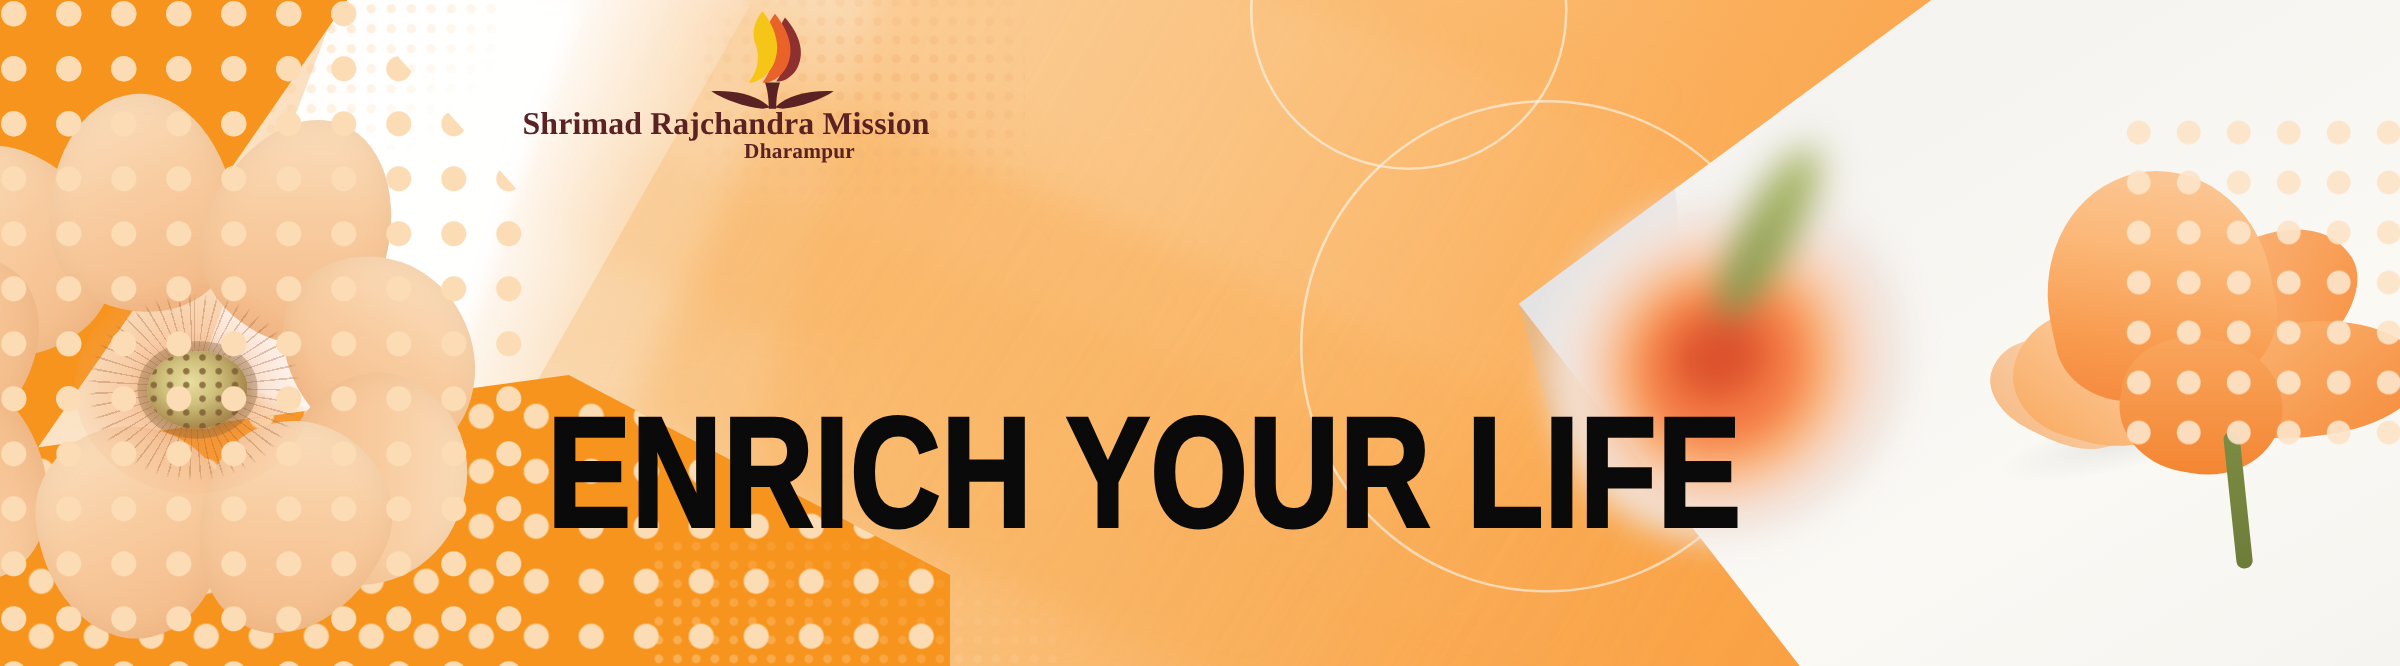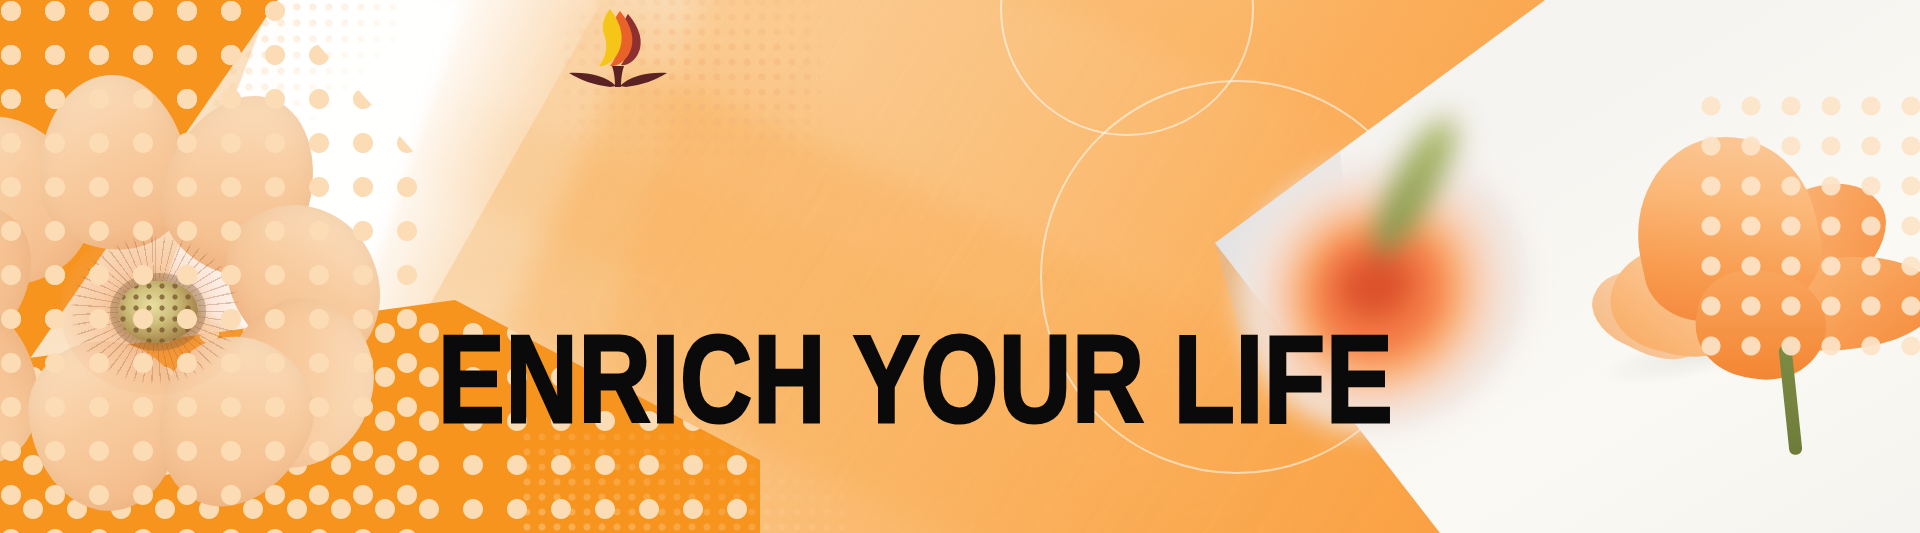--- a/index.html
+++ b/index.html
@@ -274,17 +274,19 @@
 
         <path d="M62 6 C74 20 78 34 72 46 C68 54 60 58 55 57 C62 48 63 38 59 29 C56 22 57 13 62 6 Z" fill="#8E2F30"></path>
         <path d="M54 3 C66 18 70 33 63 46 C58 55 49 59 44 58 C52 48 53 37 49 27 C46 19 48 10 54 3 Z" fill="#E8622A"></path>
         <path d="M44 1 C56 16 59 32 52 45 C47 54 38 59 33 58 C41 48 42 36 38 26 C35 18 38 8 44 1 Z" fill="#F5C518"></path>
 
         <path d="M50 78 C40 68 22 64 3 65 C14 72 28 77 44 79 Z" fill="#5B2224"></path>
         <path d="M54 78 C64 68 82 64 101 65 C90 72 76 77 60 79 Z" fill="#5B2224"></path>
         <path d="M46 58 C48 64 49 70 49 79 L55 79 C55 70 56 64 58 58 Z" fill="#5B2224"></path>
       </svg>
     </div>
+    <div class="logo-text">Shrimad Rajchandra Mission</div>
+    <div class="logo-sub">Dharampur</div>
   </div>
 
   <div class="headline">ENRICH YOUR LIFE</div>
 
 </div>
 
 </body></html>

